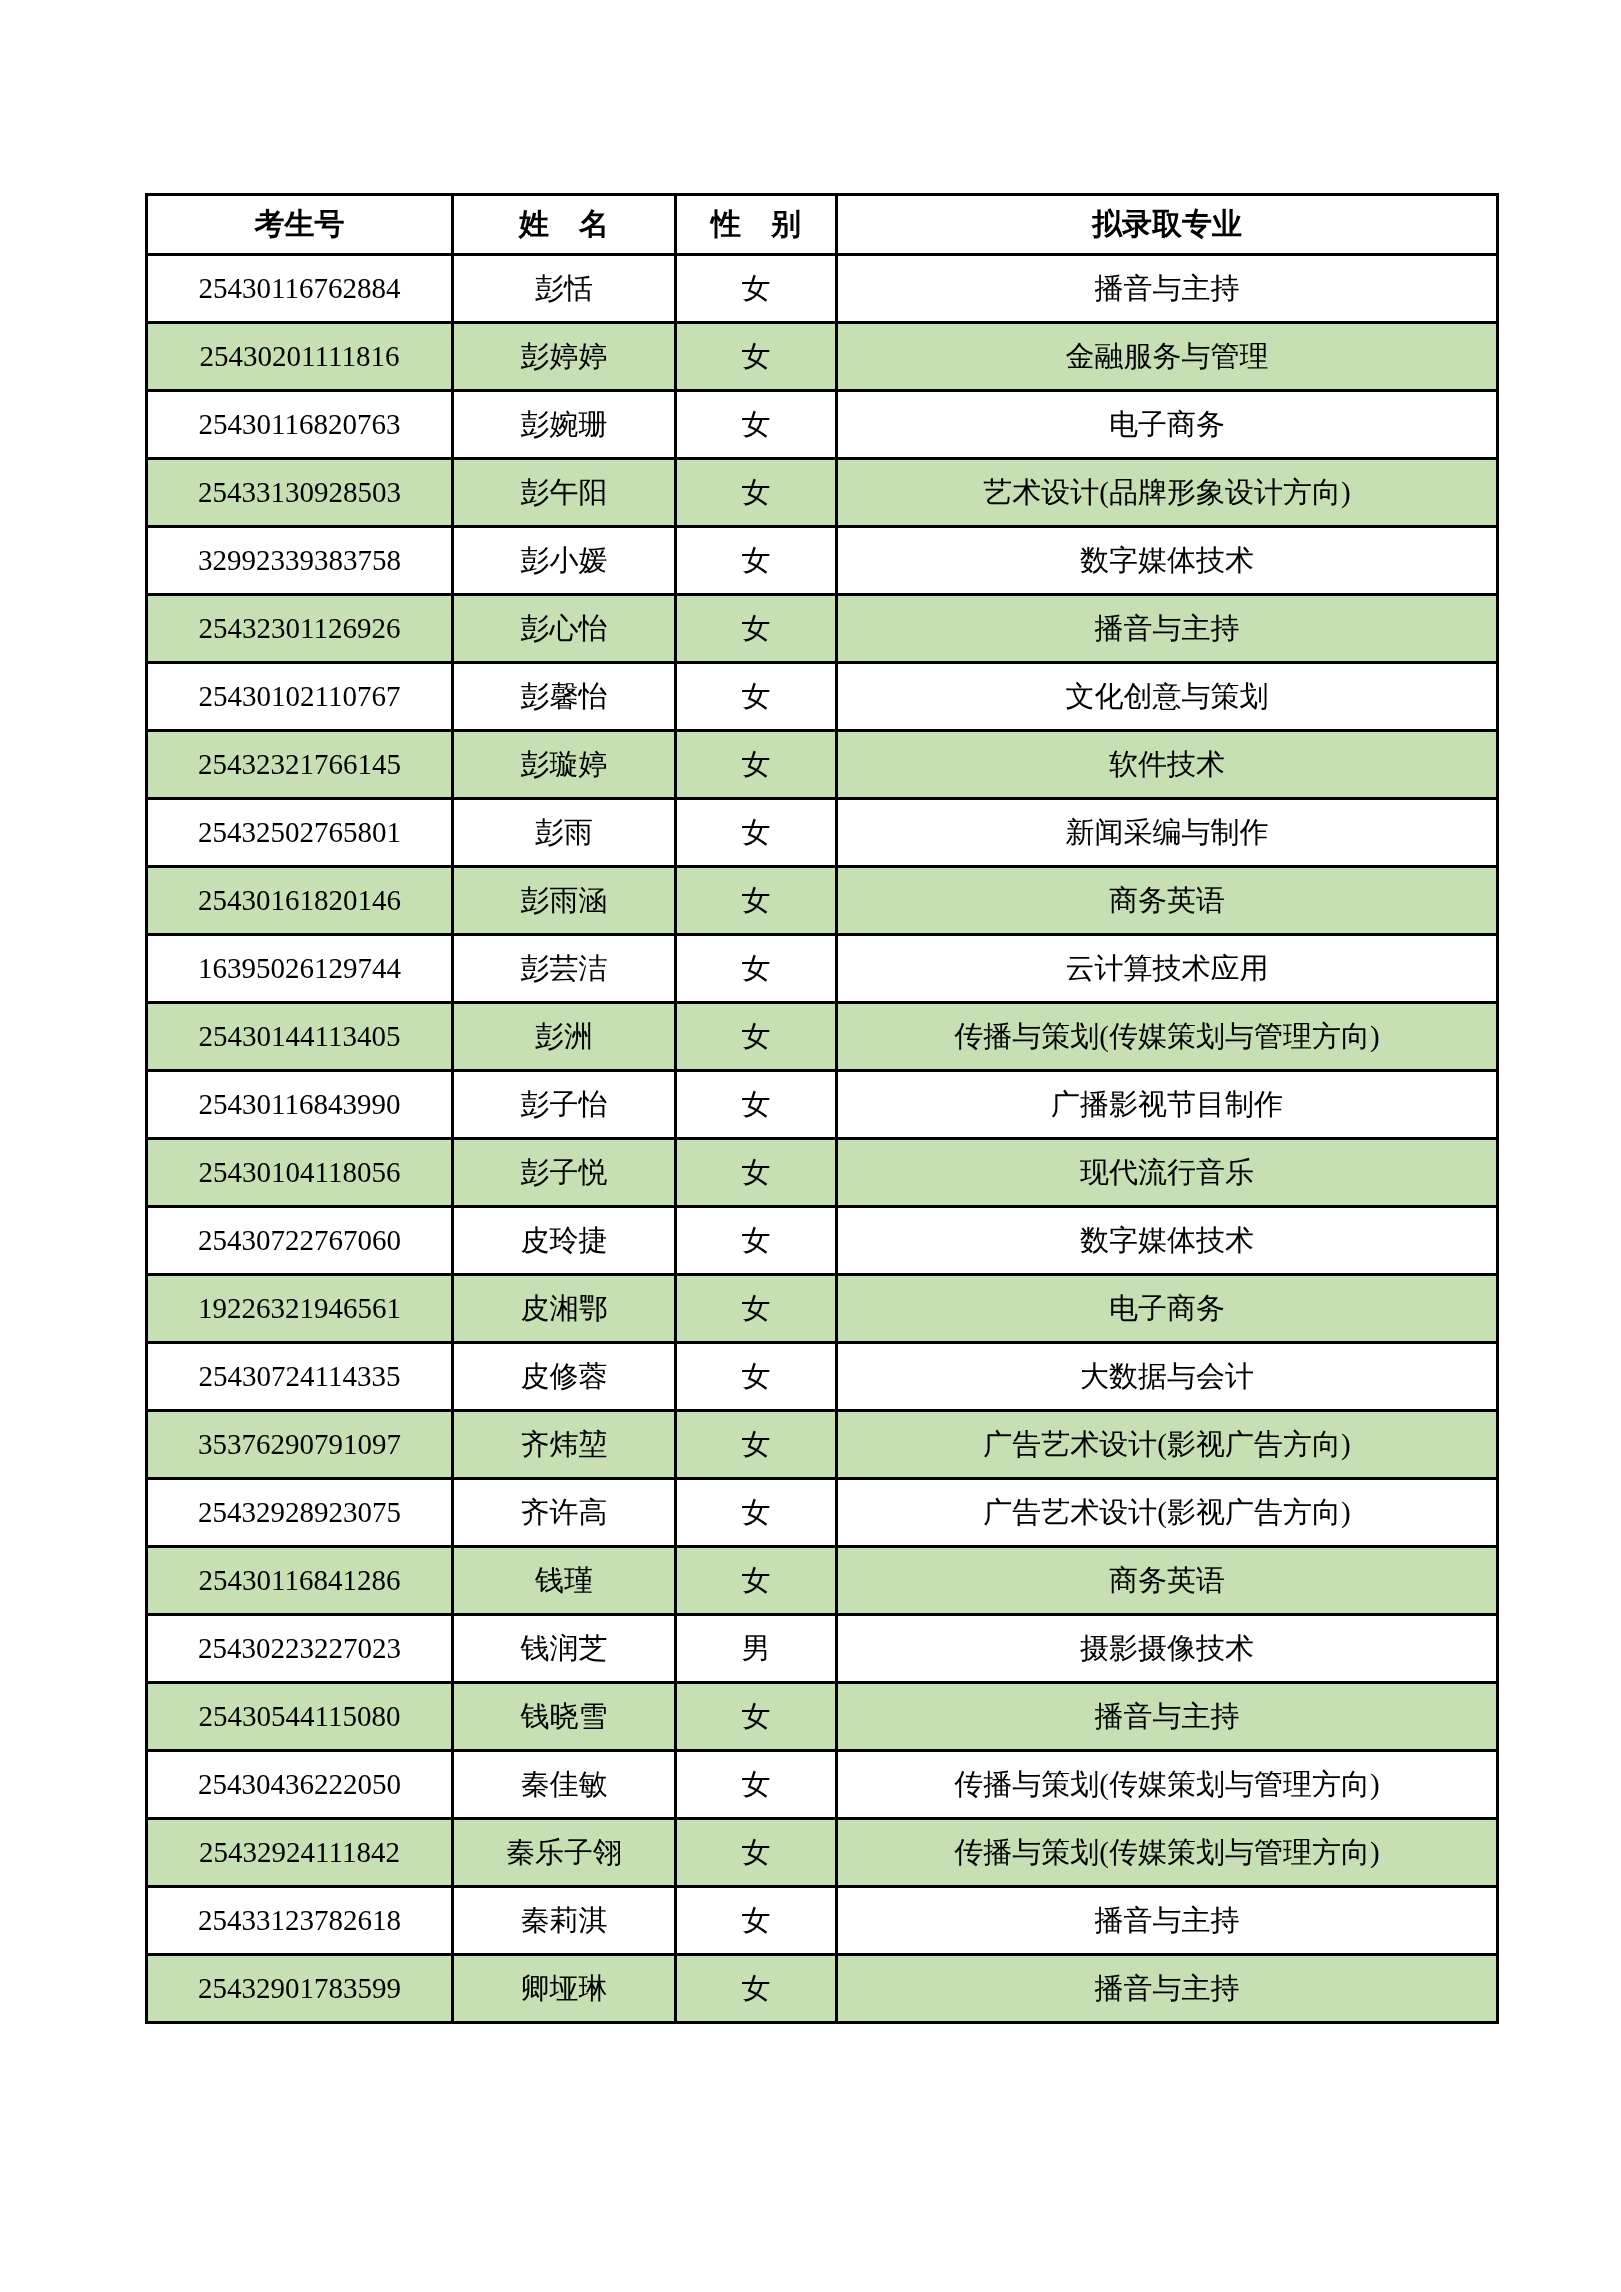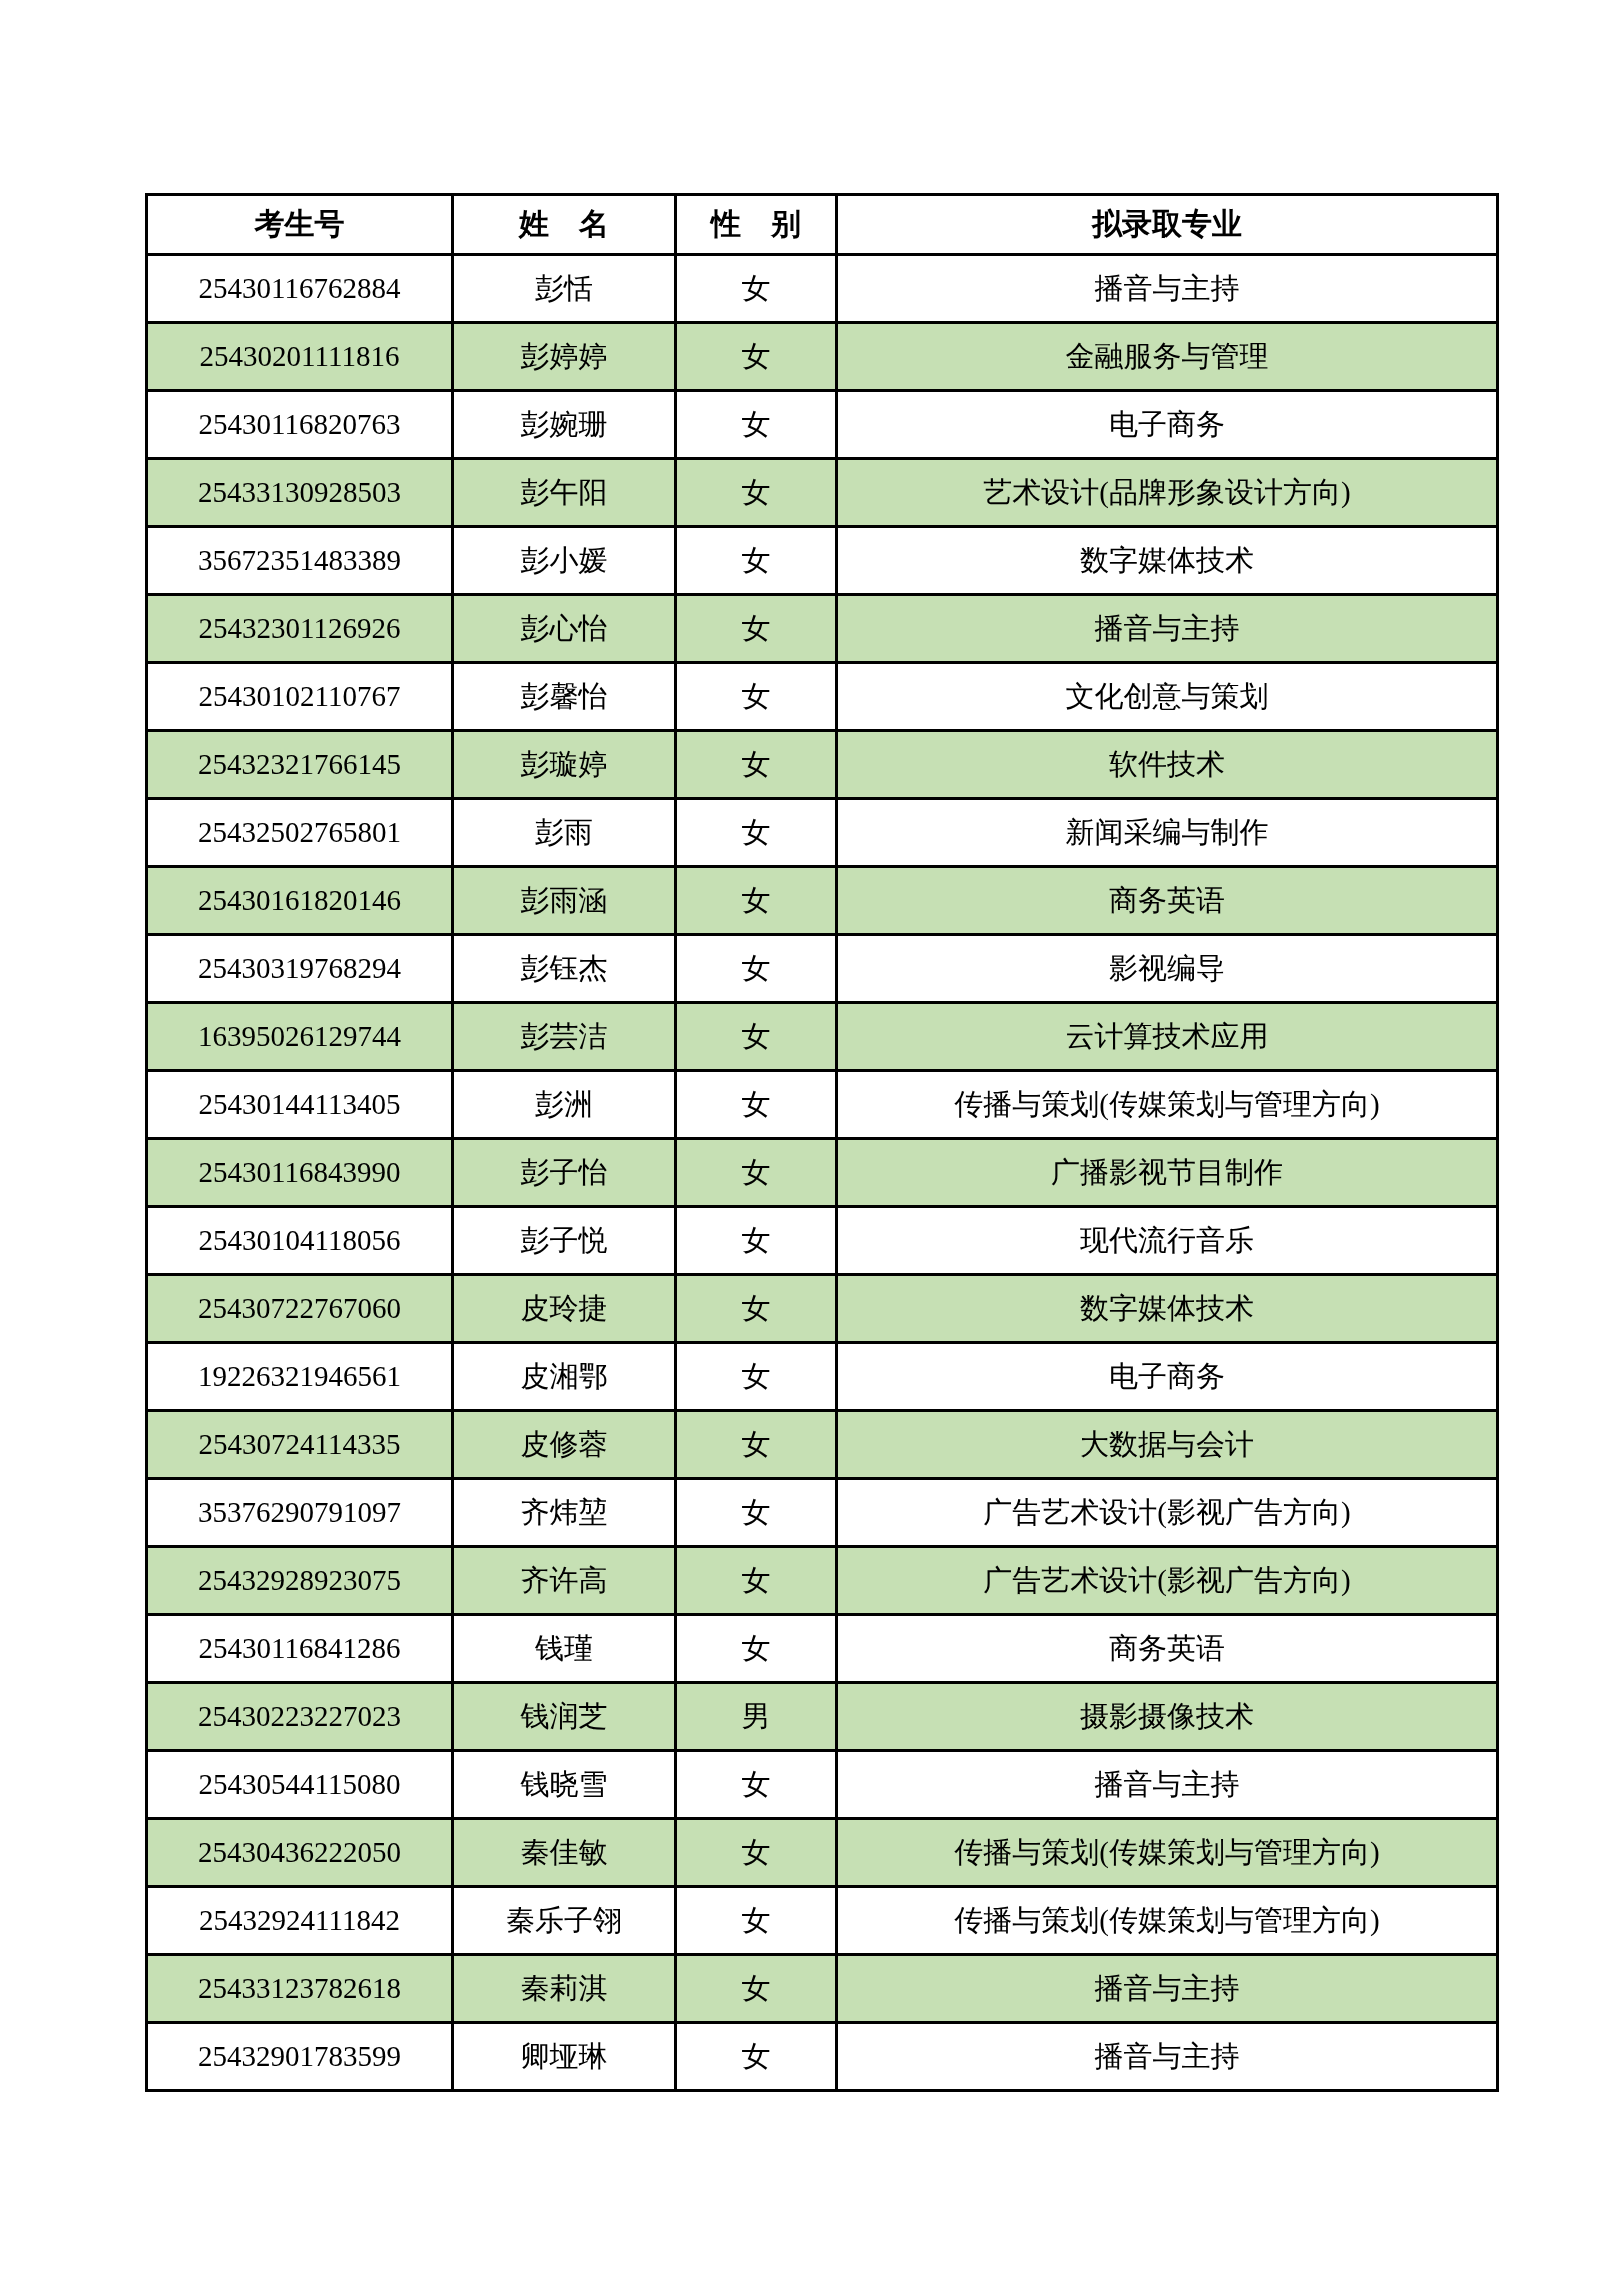--- a/index.html
+++ b/index.html
@@ -79,21 +79,21 @@
           <td>女</td>
           <td>电子商务</td>
         </tr>
         <tr>
           <td>25433130928503</td>
           <td>彭午阳</td>
           <td>女</td>
           <td>艺术设计(品牌形象设计方向)</td>
         </tr>
         <tr>
-          <td>35672351483389</td>
+          <td>32992339383758</td>
           <td>彭小媛</td>
           <td>女</td>
           <td>数字媒体技术</td>
         </tr>
         <tr>
           <td>25432301126926</td>
           <td>彭心怡</td>
           <td>女</td>
           <td>播音与主持</td>
         </tr>
@@ -113,26 +113,20 @@
           <td>25432502765801</td>
           <td>彭雨</td>
           <td>女</td>
           <td>新闻采编与制作</td>
         </tr>
         <tr>
           <td>25430161820146</td>
           <td>彭雨涵</td>
           <td>女</td>
           <td>商务英语</td>
-        </tr>
-        <tr>
-          <td>25430319768294</td>
-          <td>彭钰杰</td>
-          <td>女</td>
-          <td>影视编导</td>
         </tr>
         <tr>
           <td>16395026129744</td>
           <td>彭芸洁</td>
           <td>女</td>
           <td>云计算技术应用</td>
         </tr>
         <tr>
           <td>25430144113405</td>
           <td>彭洲</td>

